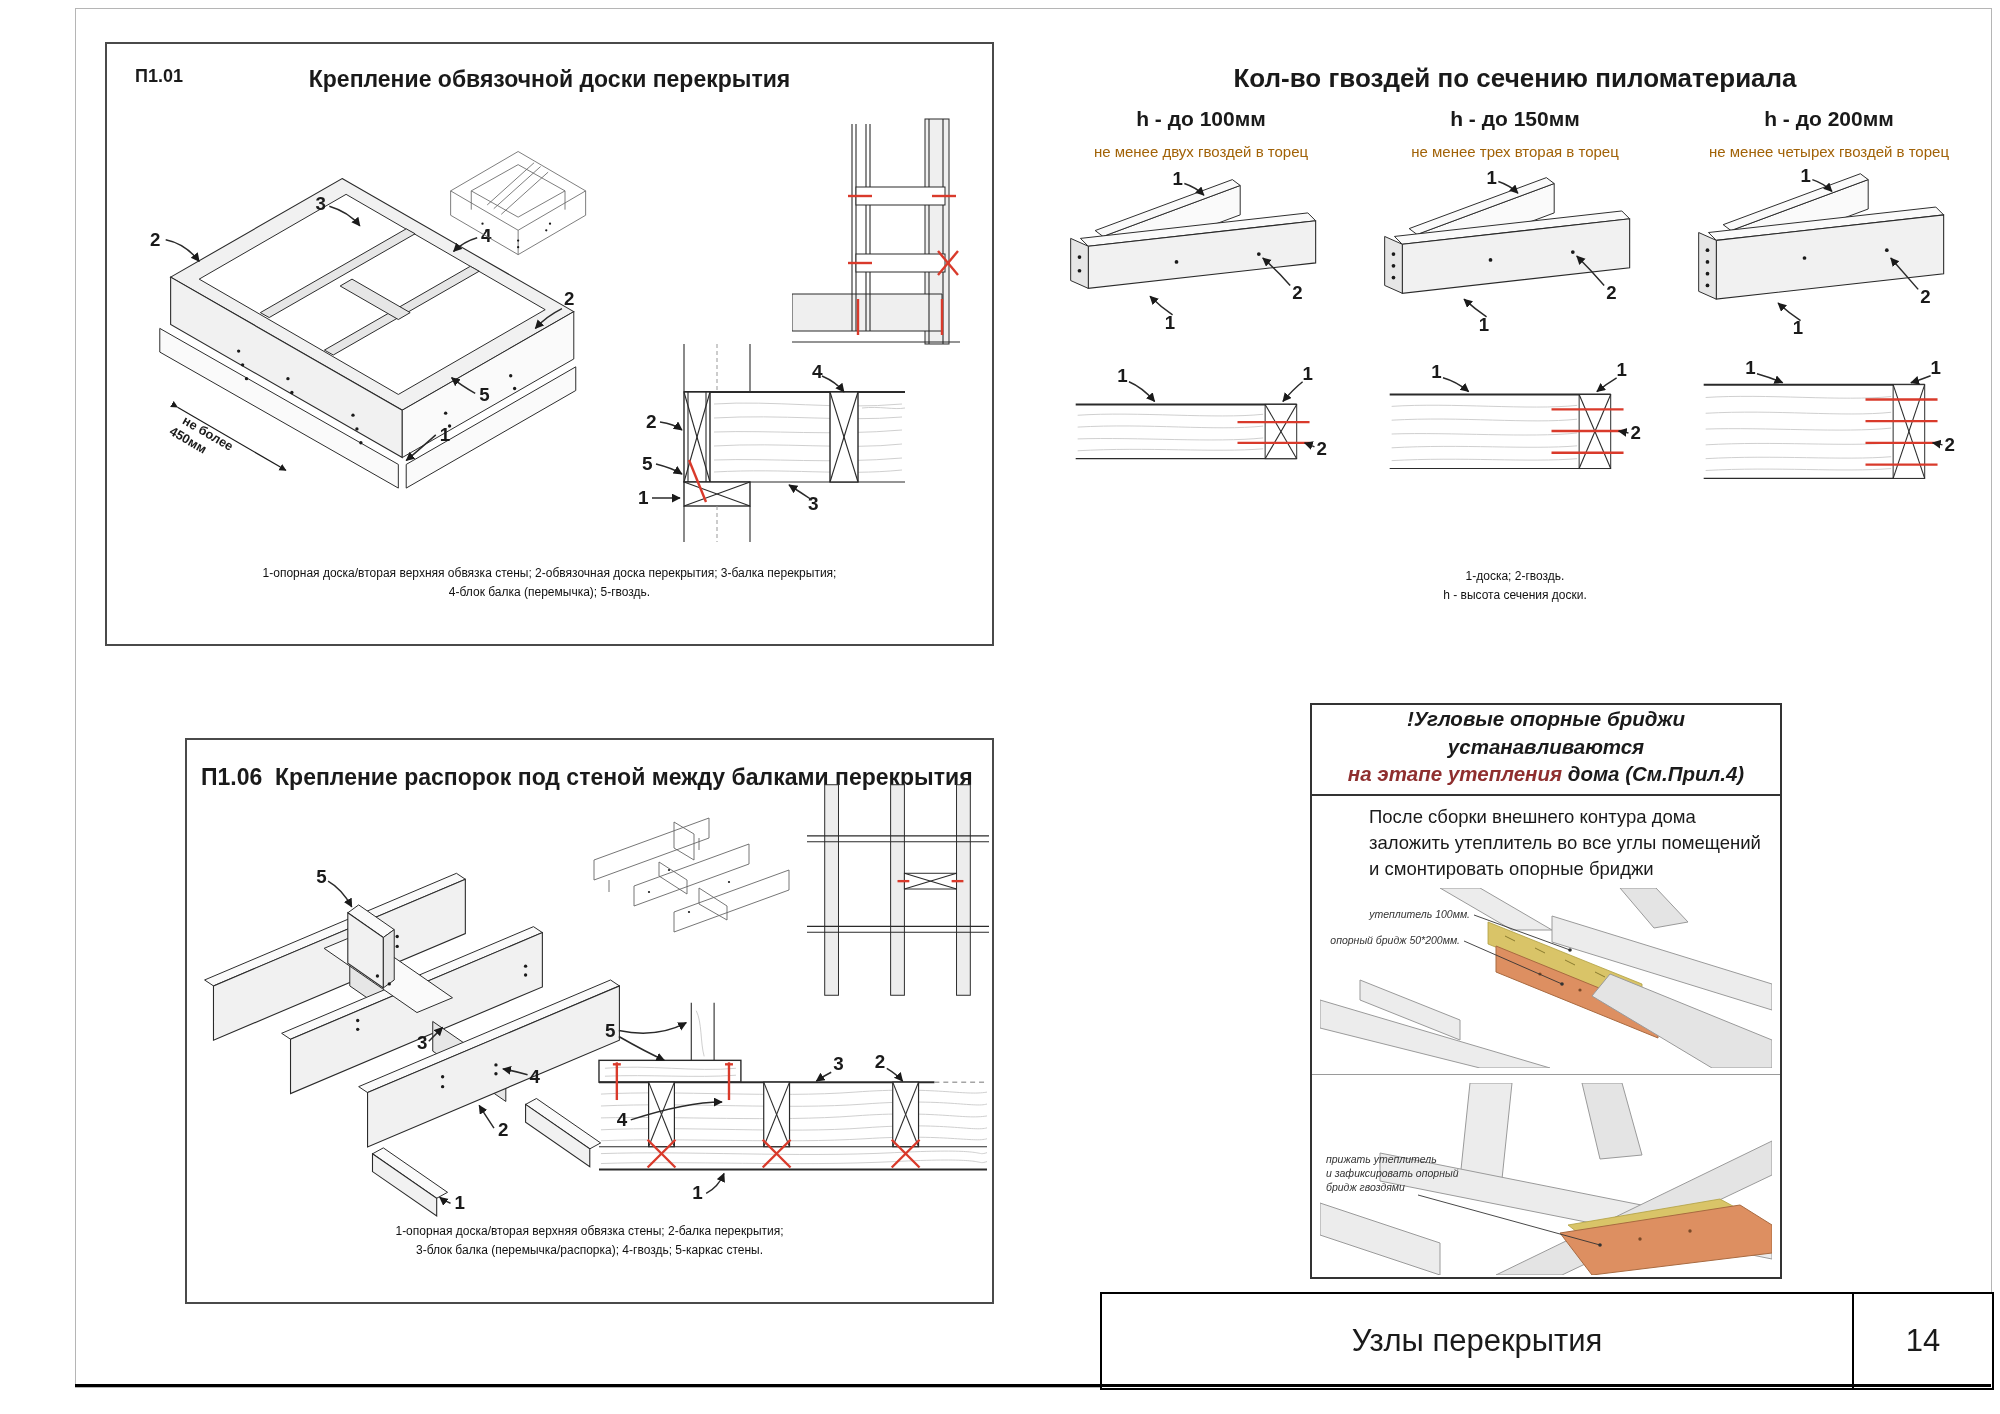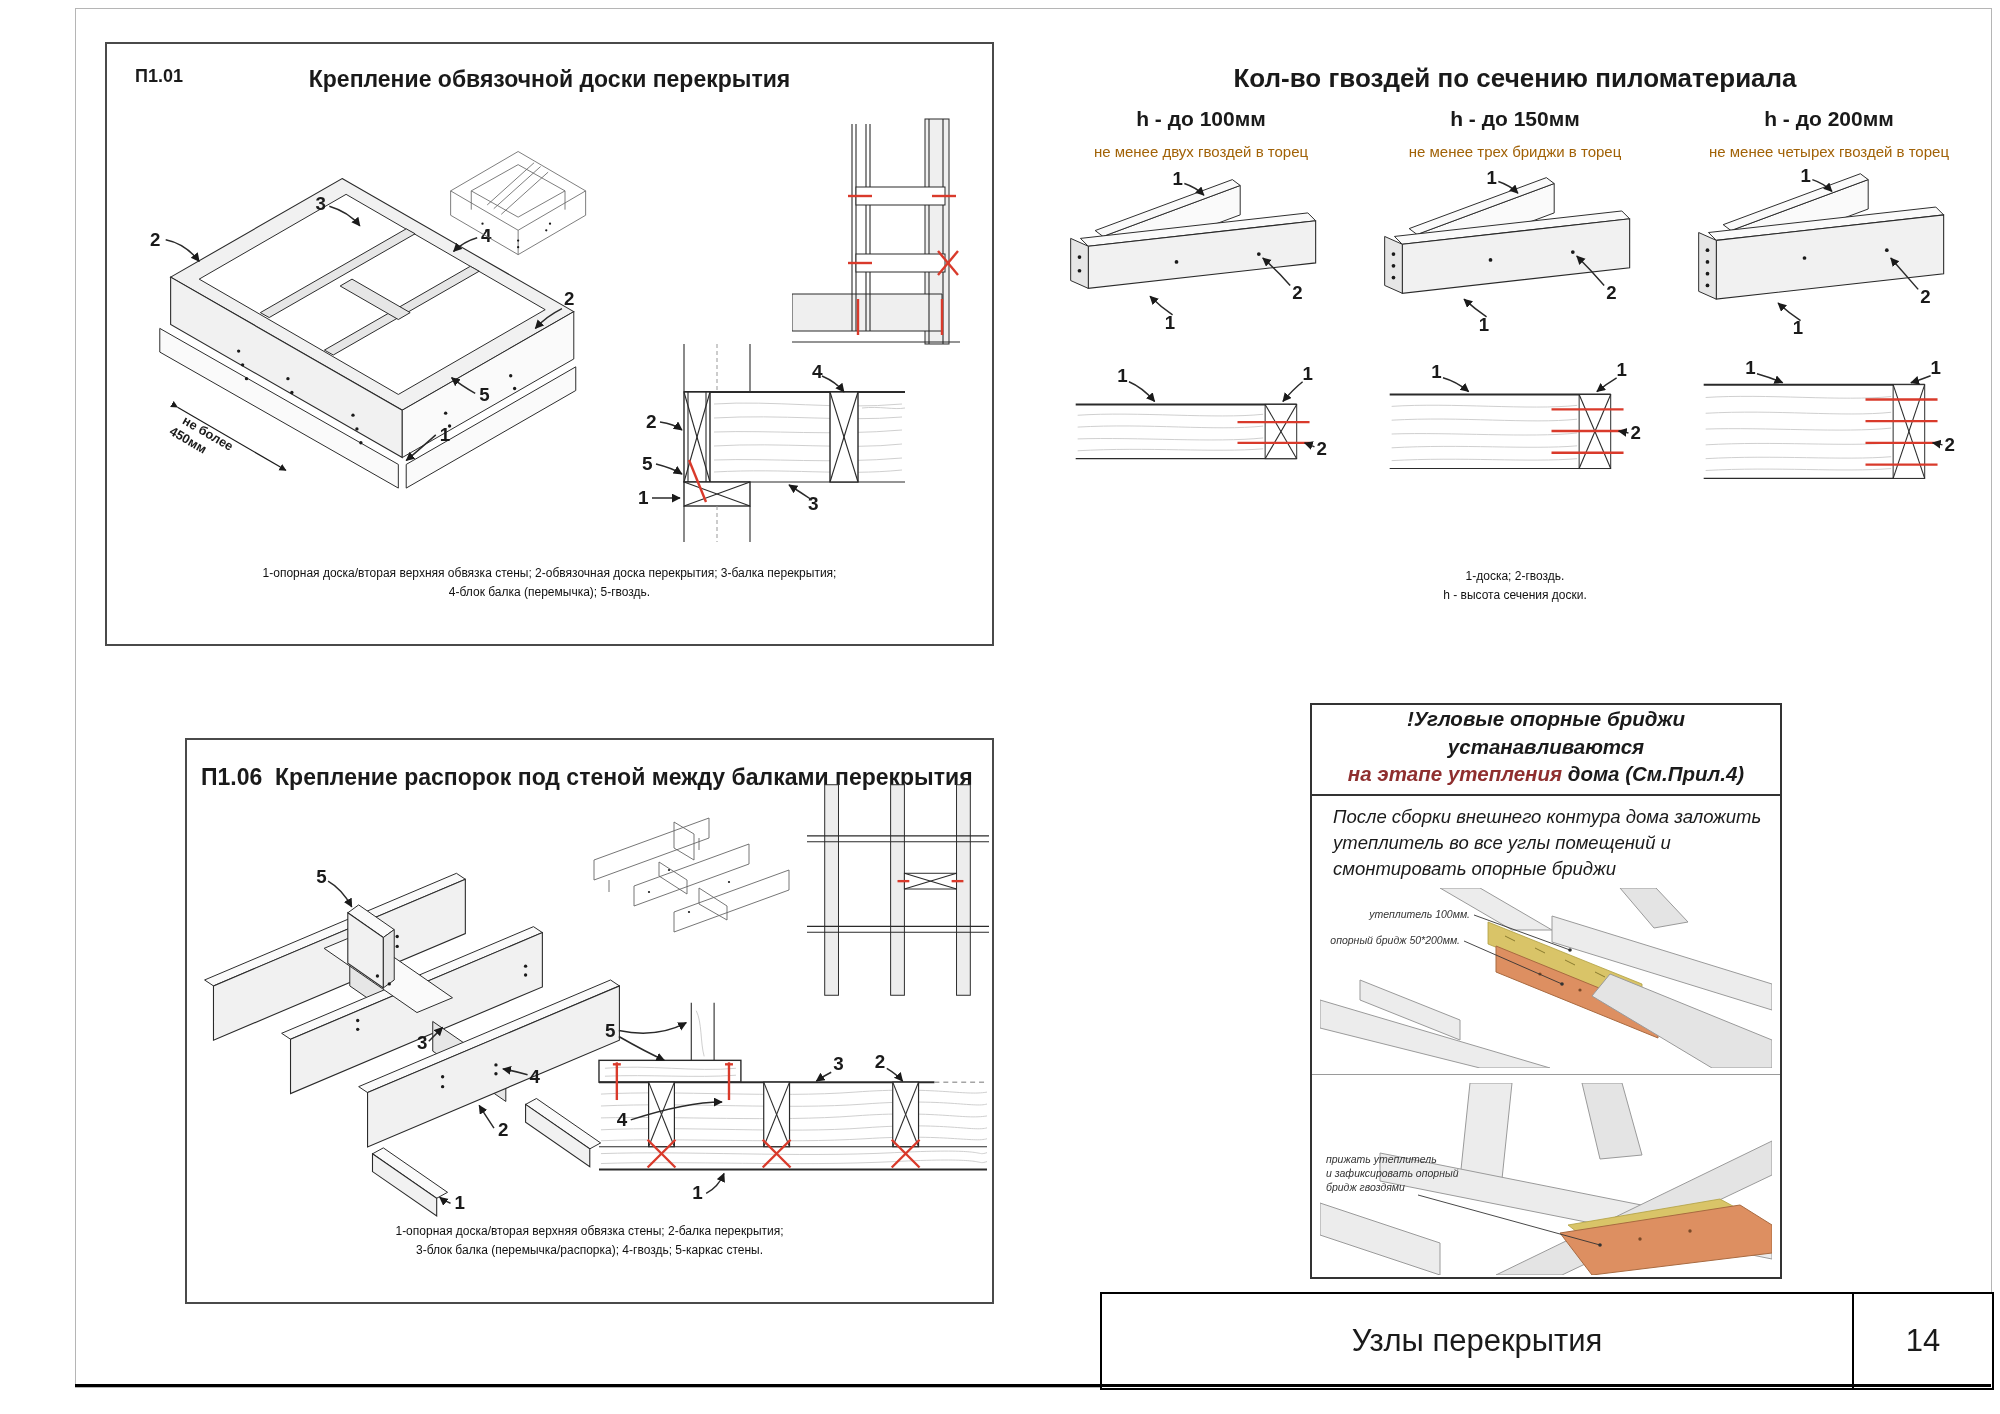--- a/index.html
+++ b/index.html
@@ -23,21 +23,21 @@
   .ncol{position:absolute;top:52px;width:306px;text-align:center;}
   .ncol .h{font-weight:bold;font-size:21px;}
   .ncol .n{font-size:15px;margin-top:12px;color:#a16207;}
   #nails-caption{left:0;top:512px;}
   #nails-caption .b{font-weight:normal;}
   
   #bridge{left:1310px;top:703px;width:468px;height:572px;border:2px solid #333;}
   #bridge-head{border-bottom:2px solid #333;padding:0 4px 6px 4px;text-align:center;
       font-style:italic;font-weight:600;font-size:20.5px;line-height:1.35;}
   #bridge-head .red{color:#8f2f2f;margin-top:32px;}
-  #bridge-body{padding:8px 10px 2px 21px;font-style:italic;font-size:18.5px;line-height:1.4;}
+  #bridge-body{padding:8px 10px 2px 21px;font-size:18.5px;line-height:1.4;margin-left:36px;}
   .renderbox{margin:4px auto 0 auto;width:452px;display:block;}
   #render2box{border-top:1px solid #9a9a9a;margin-top:6px;padding-top:4px;}
   
   #footer{left:1100px;top:1292px;width:890px;height:94px;border:2px solid #000;display:flex;background:#fff;}
   #footer .cellL{flex:1;display:flex;align-items:center;justify-content:center;font-size:31px;text-align:center;}
   #footer .cellR{width:138px;border-left:2px solid #000;display:flex;align-items:center;justify-content:center;font-size:31px;}
   
   .callout{font:600 19px "Liberation Sans",sans-serif;fill:#1a1a1a;}
   .dimtxt{font:bold 13px "Liberation Sans",sans-serif;fill:#1a1a1a;}
   .lbl{font:italic 10.5px "Liberation Sans",sans-serif;fill:#333;}
@@ -251,21 +251,21 @@
         <path class="leader" d="M62,22 Q76,28 88,42" marker-end="url(#ah)"></path>
         <text class="callout" x="238" y="20">1</text>
         <path class="leader" d="M238,22 Q228,30 218,42" marker-end="url(#ah)"></path>
         <text class="callout" x="252" y="96">2</text>
         <path class="leader" d="M250,88 Q246,86 240,84" marker-end="url(#ah)"></path>
       </svg>
     </div>
 
     <div class="ncol" style="left:322px">
       <div class="h">h - до 150мм</div>
-      <div class="n">не менее трех бриджи в торец</div>
+      <div class="n">не менее трех вторая в торец</div>
       <svg width="290" height="196" viewBox="0 0 290 200">
         <polygon class="woodl" points="45,76 185,24 185,54 45,106"></polygon>
         <polygon class="woodl" points="45,76 185,24 177,18 37,70"></polygon>
         <polygon class="woodl" points="30,86 262,60 254,52 22,78"></polygon>
         <polygon class="wood" points="30,86 262,60 262,110 30,136"></polygon>
         <polygon class="woodd" points="12,78 30,86 30,136 12,128"></polygon>
         <circle class="dot" cx="21" cy="96" r="1.9"></circle>
           <circle class="dot" cx="21" cy="108" r="1.9"></circle>
         <circle class="dot" cx="21" cy="120" r="1.9"></circle>
           <circle class="dot" cx="204" cy="94" r="1.9"></circle>

